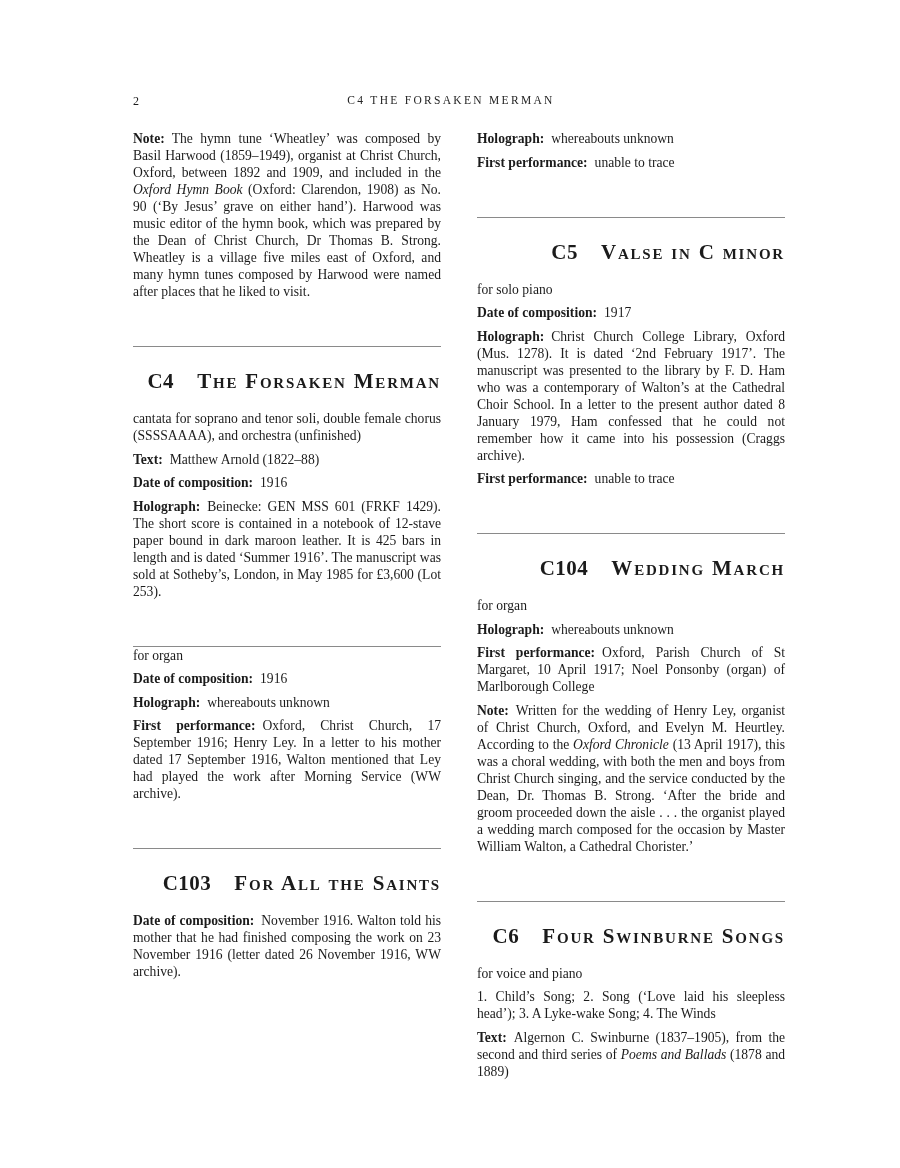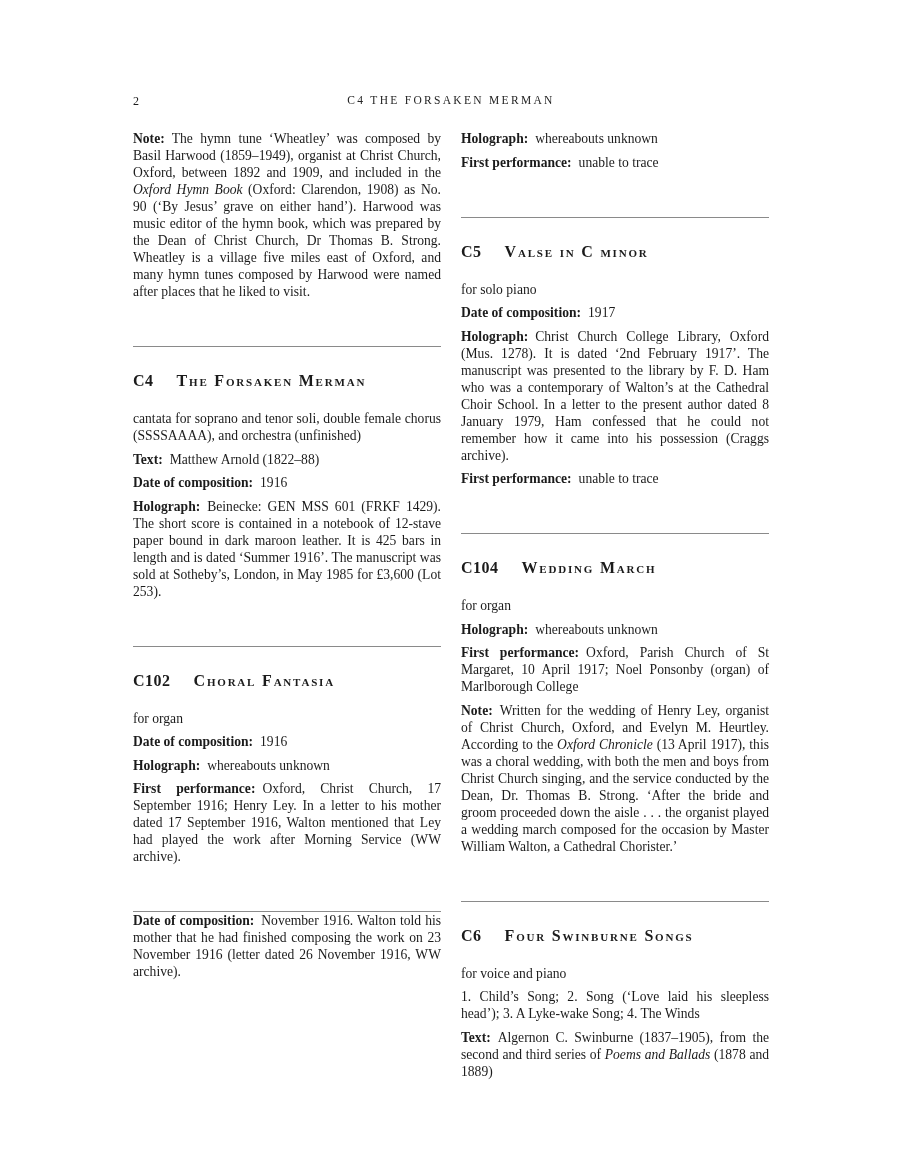--- a/index.html
+++ b/index.html
@@ -33,21 +33,21 @@
   }
   .running-title {
     text-align: center;
     text-transform: uppercase;
     letter-spacing: 2.3px;
     font-size: 11.5px;
     color: #242424;
   }
   .cols {
     display: flex;
-    gap: 20px;
+    gap: 36px;
     margin-top: 20px;
   }
   .col {
     width: 308px;
     flex: 0 0 308px;
   }
   .para {
     font-size: 13.6px;
     line-height: 17px;
     text-align: justify;
@@ -59,24 +59,25 @@
     margin-right: 7px;
   }
   .rule {
     border: none;
     border-top: 1px solid #8a8a8a;
     height: 0;
     margin: 46px 0 0 0;
   }
   .entry-heading {
     margin: 22px 0 17px 0;
-    font-size: 16px;
+    font-size: 21px;
     font-weight: 700;
     line-height: 24px;
     letter-spacing: 0.5px;
+    text-align: right;
   }
   .eid {
     margin-right: 23px;
   }
   .etitle {
     font-variant: small-caps;
     letter-spacing: 1.8px;
   }
   .scoring { margin-bottom: 6.5px; }
   em { font-style: italic; }
@@ -98,27 +99,27 @@
       <p class="para"><span class="lbl">Note:</span><span><span>The hymn tune ‘Wheatley’ was composed by Basil Harwood (1859–1949), organist at Christ Church, Oxford, between 1892 and 1909, and included in the </span><em>Oxford Hymn Book</em><span> (Oxford: Clarendon, 1908) as No. 90 (‘By Jesus’ grave on either hand’). Harwood was music editor of the hymn book, which was prepared by the Dean of Christ Church, Dr Thomas B. Strong. Wheatley is a village five miles east of Oxford, and many hymn tunes composed by Harwood were named after places that he liked to visit.</span></span></p>
 
       <hr class="rule">
       <h2 class="entry-heading"><span class="eid">C4</span><span class="etitle">The Forsaken Merman</span></h2>
       <p class="para scoring">cantata for soprano and tenor soli, double female chorus (SSSSAAAA), and orchestra (unfinished)</p>
       <p class="para"><span class="lbl">Text:</span><span>Matthew Arnold (1822–88)</span></p>
       <p class="para"><span class="lbl">Date of composition:</span><span>1916</span></p>
       <p class="para"><span class="lbl">Holograph:</span><span>Beinecke: GEN MSS 601 (FRKF 1429). The short score is contained in a notebook of 12-stave paper bound in dark maroon leather. It is 425 bars in length and is dated ‘Summer 1916’. The manuscript was sold at Sotheby’s, London, in May 1985 for £3,600 (Lot 253).</span></p>
 
       <hr class="rule">
-      <h2 class="entry-heading"><span class="eid">C102</span><span class="etitle">Choral Fantasia</span></h2>
       <p class="para scoring">for organ</p>
       <p class="para"><span class="lbl">Date of composition:</span><span>1916</span></p>
       <p class="para"><span class="lbl">Holograph:</span><span>whereabouts unknown</span></p>
       <p class="para"><span class="lbl">First performance:</span><span>Oxford, Christ Church, 17 September 1916; Henry Ley. In a letter to his mother dated 17 September 1916, Walton mentioned that Ley had played the work after Morning Service (WW archive).</span></p>
 
       <hr class="rule">
+      <h2 class="entry-heading"><span class="eid">C103</span><span class="etitle">For All the Saints</span></h2>
       <p class="para"><span class="lbl">Date of composition:</span><span>November 1916. Walton told his mother that he had finished composing the work on 23 November 1916 (letter dated 26 November 1916, WW archive).</span></p>
 
     </div>
 
     <div class="col">
 
       <p class="para"><span class="lbl">Holograph:</span><span>whereabouts unknown</span></p>
       <p class="para"><span class="lbl">First performance:</span><span>unable to trace</span></p>
 
       <hr class="rule">

